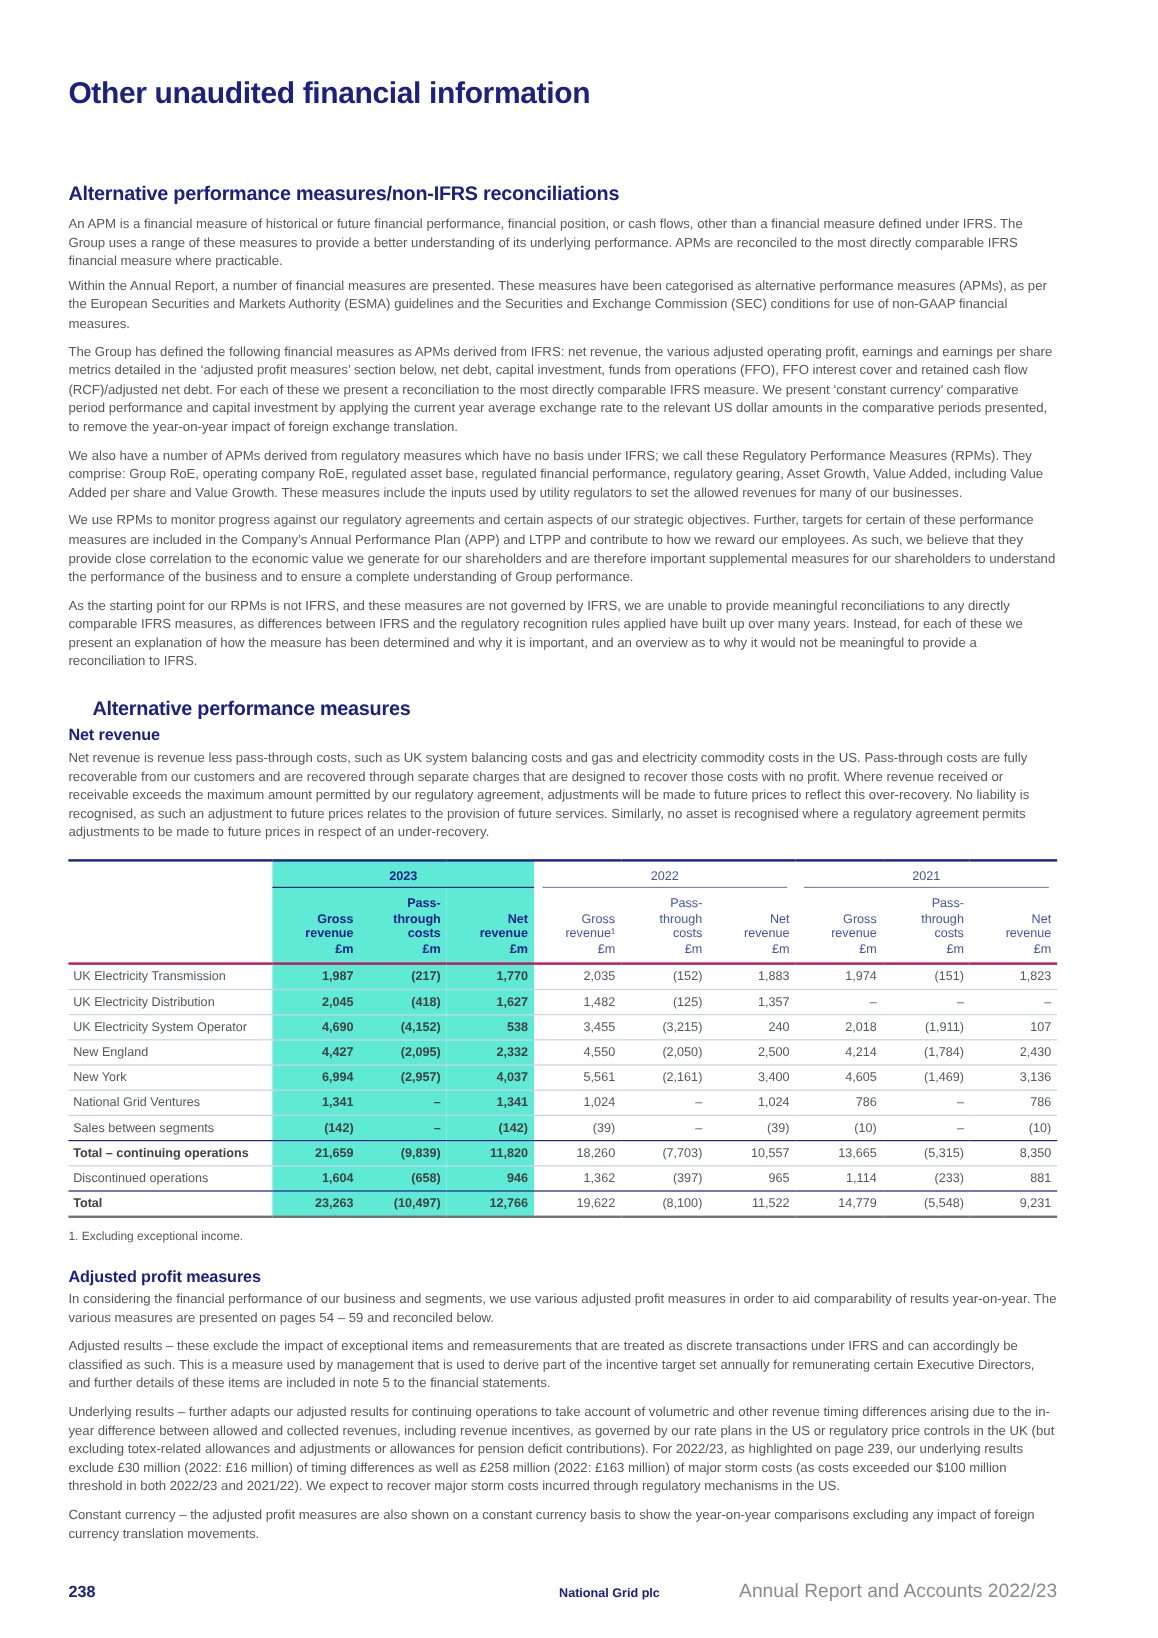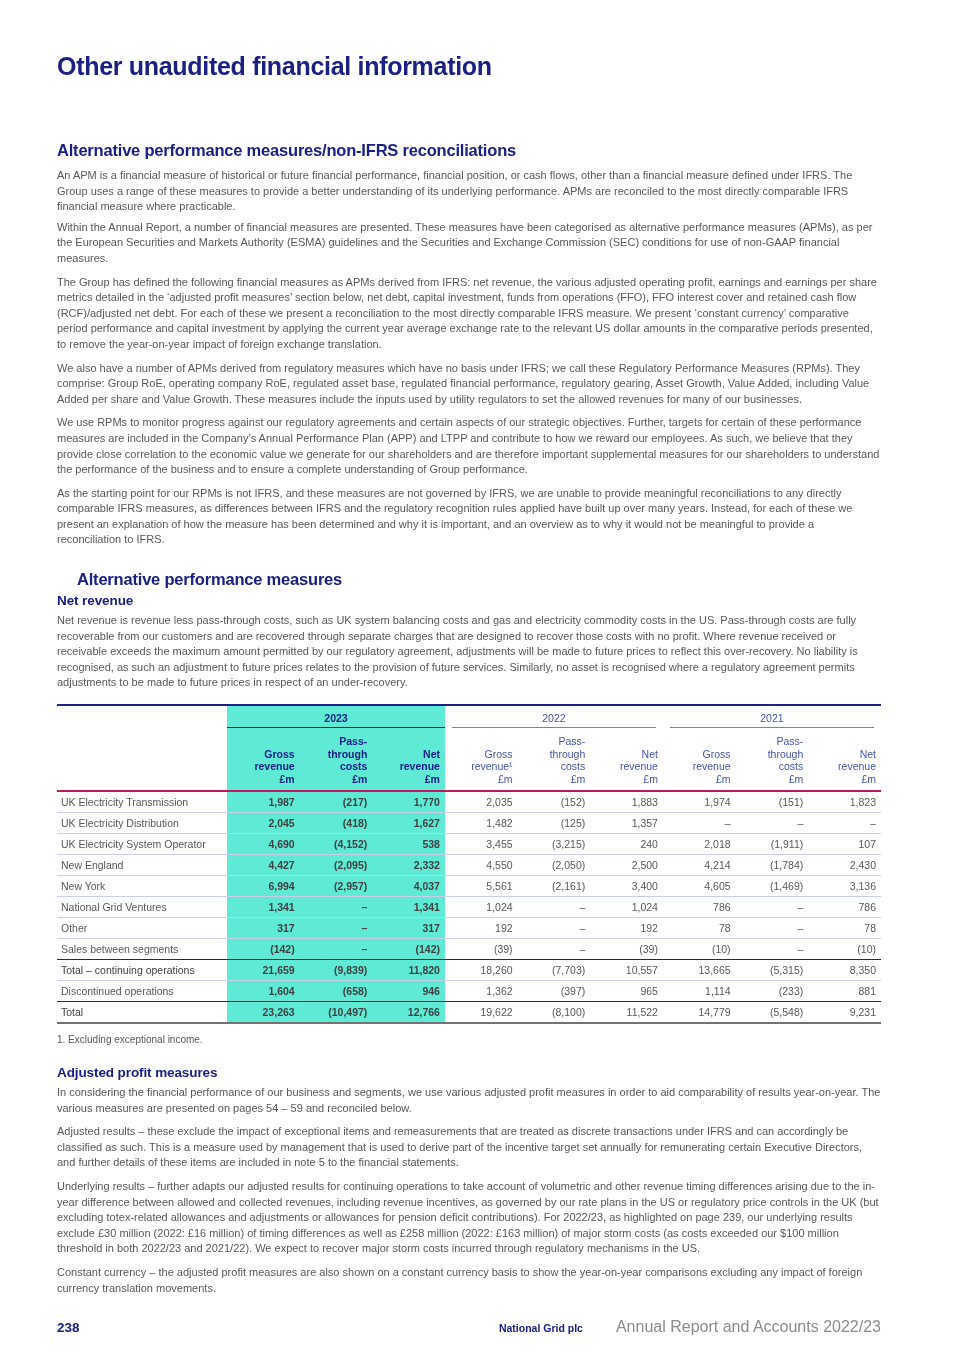--- a/index.html
+++ b/index.html
@@ -2,21 +2,21 @@
 <html><head>
 <meta charset="utf-8">
 <style>
   * { margin:0; padding:0; box-sizing:border-box; }
   html,body { background:#ffffff; }
   body { font-family:"Liberation Sans", sans-serif; }
   .page {
     position:relative; width:965px; height:1365px; background:#ffffff;
     overflow:hidden;
   }
-  .content { position:absolute; left:57px; top:0; width:824px; }
+  .content { position:absolute; left:57px; top:12px; width:824px; }
 
   .doc-title {
     margin-top:52px; font-size:25px; font-weight:bold; color:#1b2084;
     letter-spacing:-0.3px;
   }
   h2.section-heading {
     font-size:16.5px; font-weight:bold; color:#1b2084; letter-spacing:-0.2px;
   }
   .h2-first { margin-top:60px; }
   .h2-mid { margin-top:22px;margin-left:20px; }
@@ -51,30 +51,30 @@
   .fin-table tr.colhead-row th.g2023 { color:#1b2084; font-weight:bold; }
   .fin-table tr.colhead-row th.gother { color:#4455a5; }
   .fin-table tbody td {
     font-size:10.5px; color:#57585a; text-align:right;
     padding:4px 5px 4px; border-top:1px solid #c9cfe8;
   }
   .fin-table tbody td.label { text-align:left; padding-left:4px; }
   .fin-table tbody td.hl { font-weight:bold; color:#414042; }
   .fin-table tbody tr.navy-top td { border-top:1px solid #1b2084; }
   .fin-table tbody tr:last-child td { border-bottom:2px solid #737373; }
-  .fin-table tbody tr.bold td.label { font-weight:normal; color:#414042; }
+  .fin-table tbody tr.bold td.label { font-weight:bold; color:#414042; }
   .footnote { margin-top:10px; font-size:10px; color:#57585a; }
 
   
   .footer {
     position:absolute; left:57px; right:84px; top:1318px;
     display:flex; justify-content:space-between; align-items:baseline;
   }
   .footer .page-num { font-size:13.5px; font-weight:bold; color:#1b2084; }
-  .footer .right { display:flex; gap:33px; align-items:baseline;justify-content:flex-end; }
+  .footer .right { display:flex; gap:66px; align-items:baseline;justify-content:flex-end; }
   .footer .company { font-size:10.5px; font-weight:bold; color:#1b2084; }
   .footer .report { font-size:16px; color:#8a8b8e; }
 </style>
 </head>
 <body>
 
 <div class="page">
   <div class="content">
 
     <h1 class="doc-title">Other unaudited financial information</h1>
@@ -197,32 +197,20 @@
             <td class="hl">–</td>
             <td class="hl">1,341</td>
             <td>1,024</td>
             <td>–</td>
             <td>1,024</td>
             <td>786</td>
             <td>–</td>
             <td>786</td>
           </tr>
           <tr>
-            <td class="label">Other</td>
-            <td class="hl">317</td>
-            <td class="hl">–</td>
-            <td class="hl">317</td>
-            <td>192</td>
-            <td>–</td>
-            <td>192</td>
-            <td>78</td>
-            <td>–</td>
-            <td>78</td>
-          </tr>
-          <tr>
             <td class="label">Sales between segments</td>
             <td class="hl">(142)</td>
             <td class="hl">–</td>
             <td class="hl">(142)</td>
             <td>(39)</td>
             <td>–</td>
             <td>(39)</td>
             <td>(10)</td>
             <td>–</td>
             <td>(10)</td>

